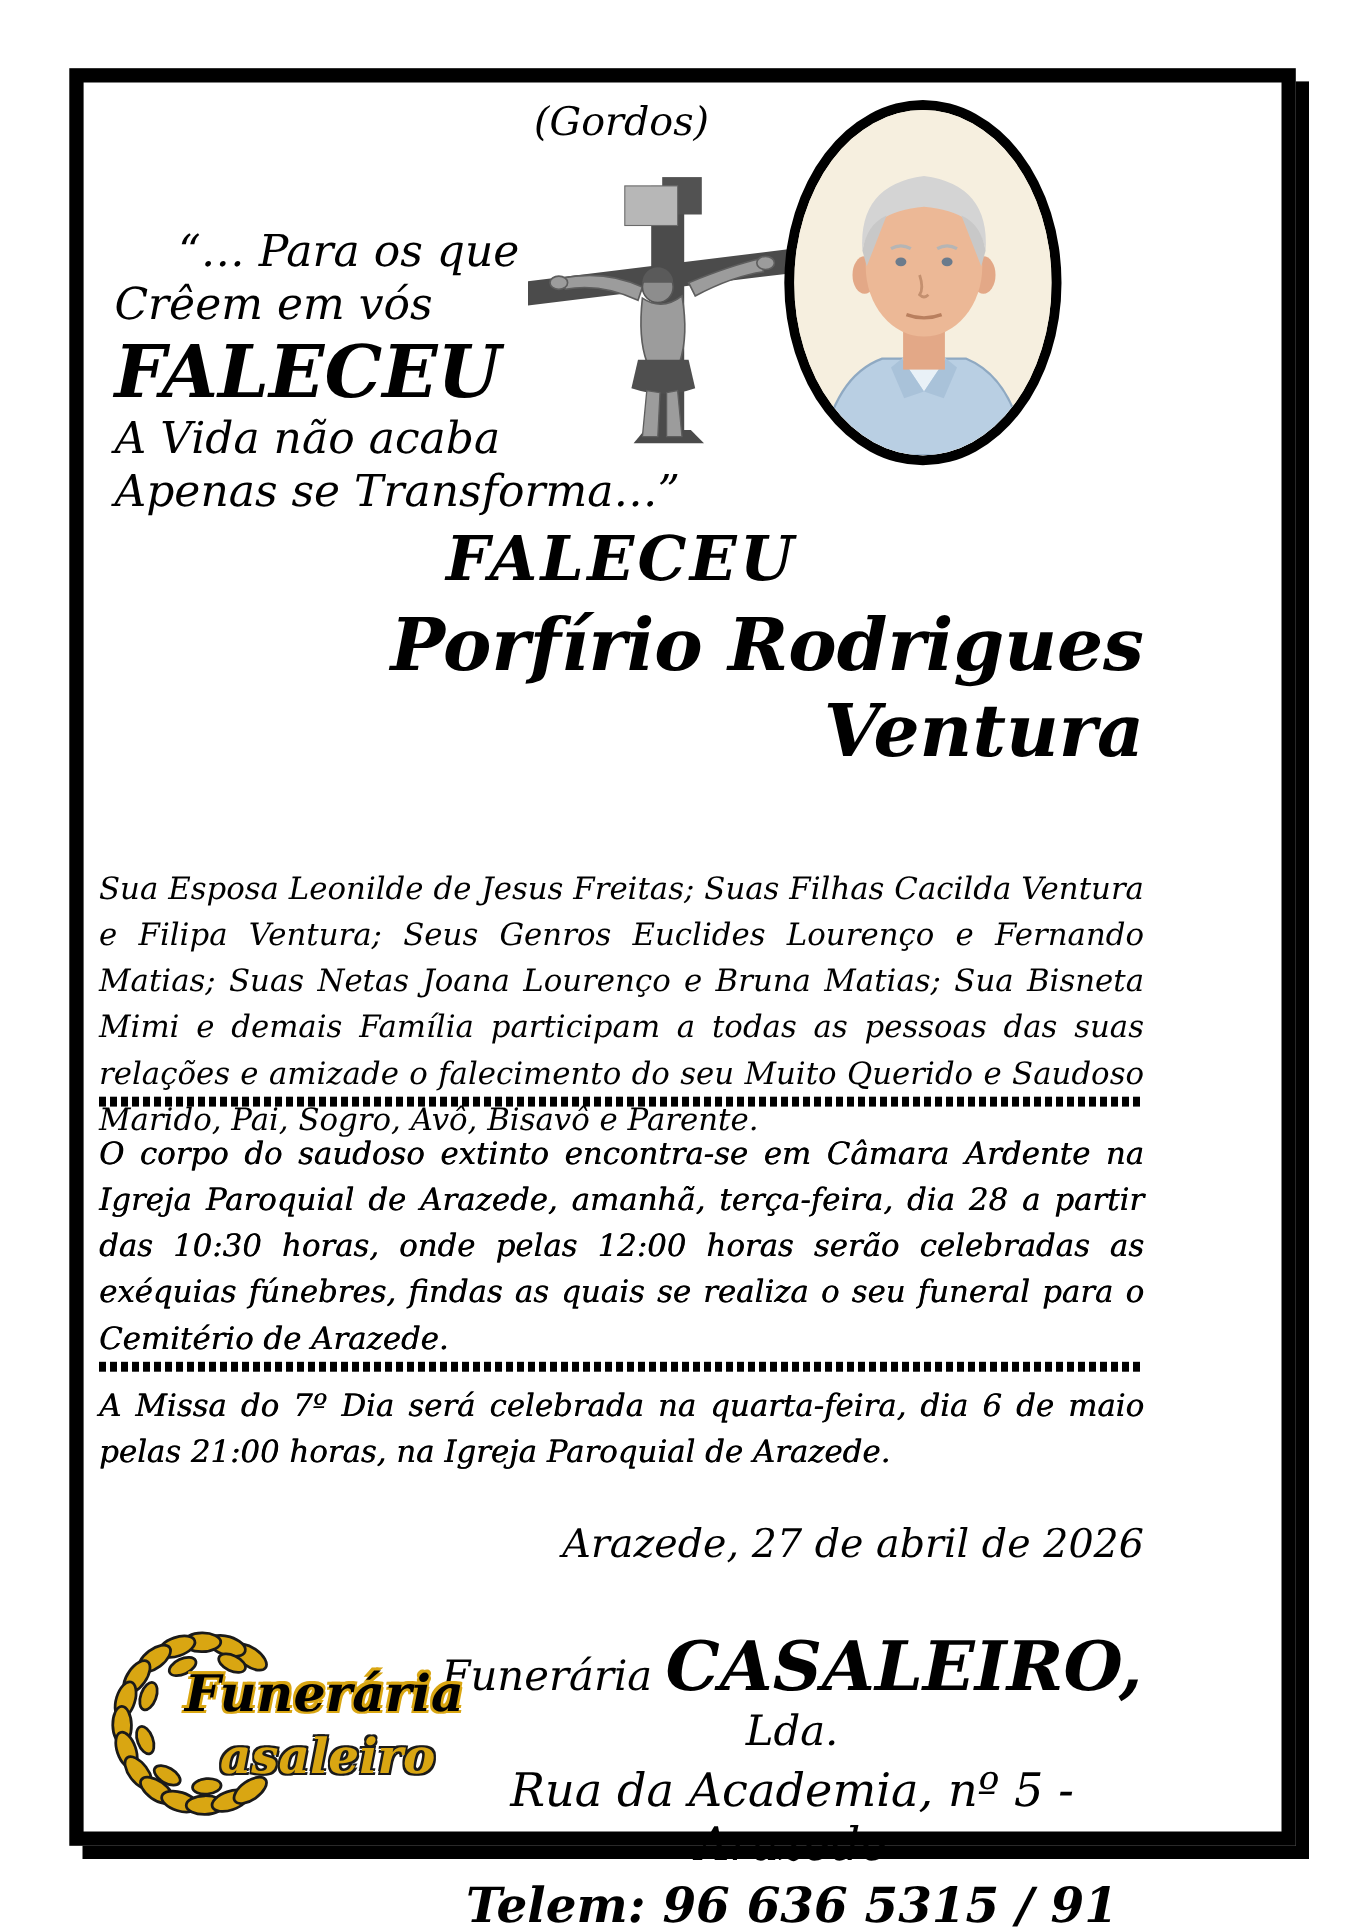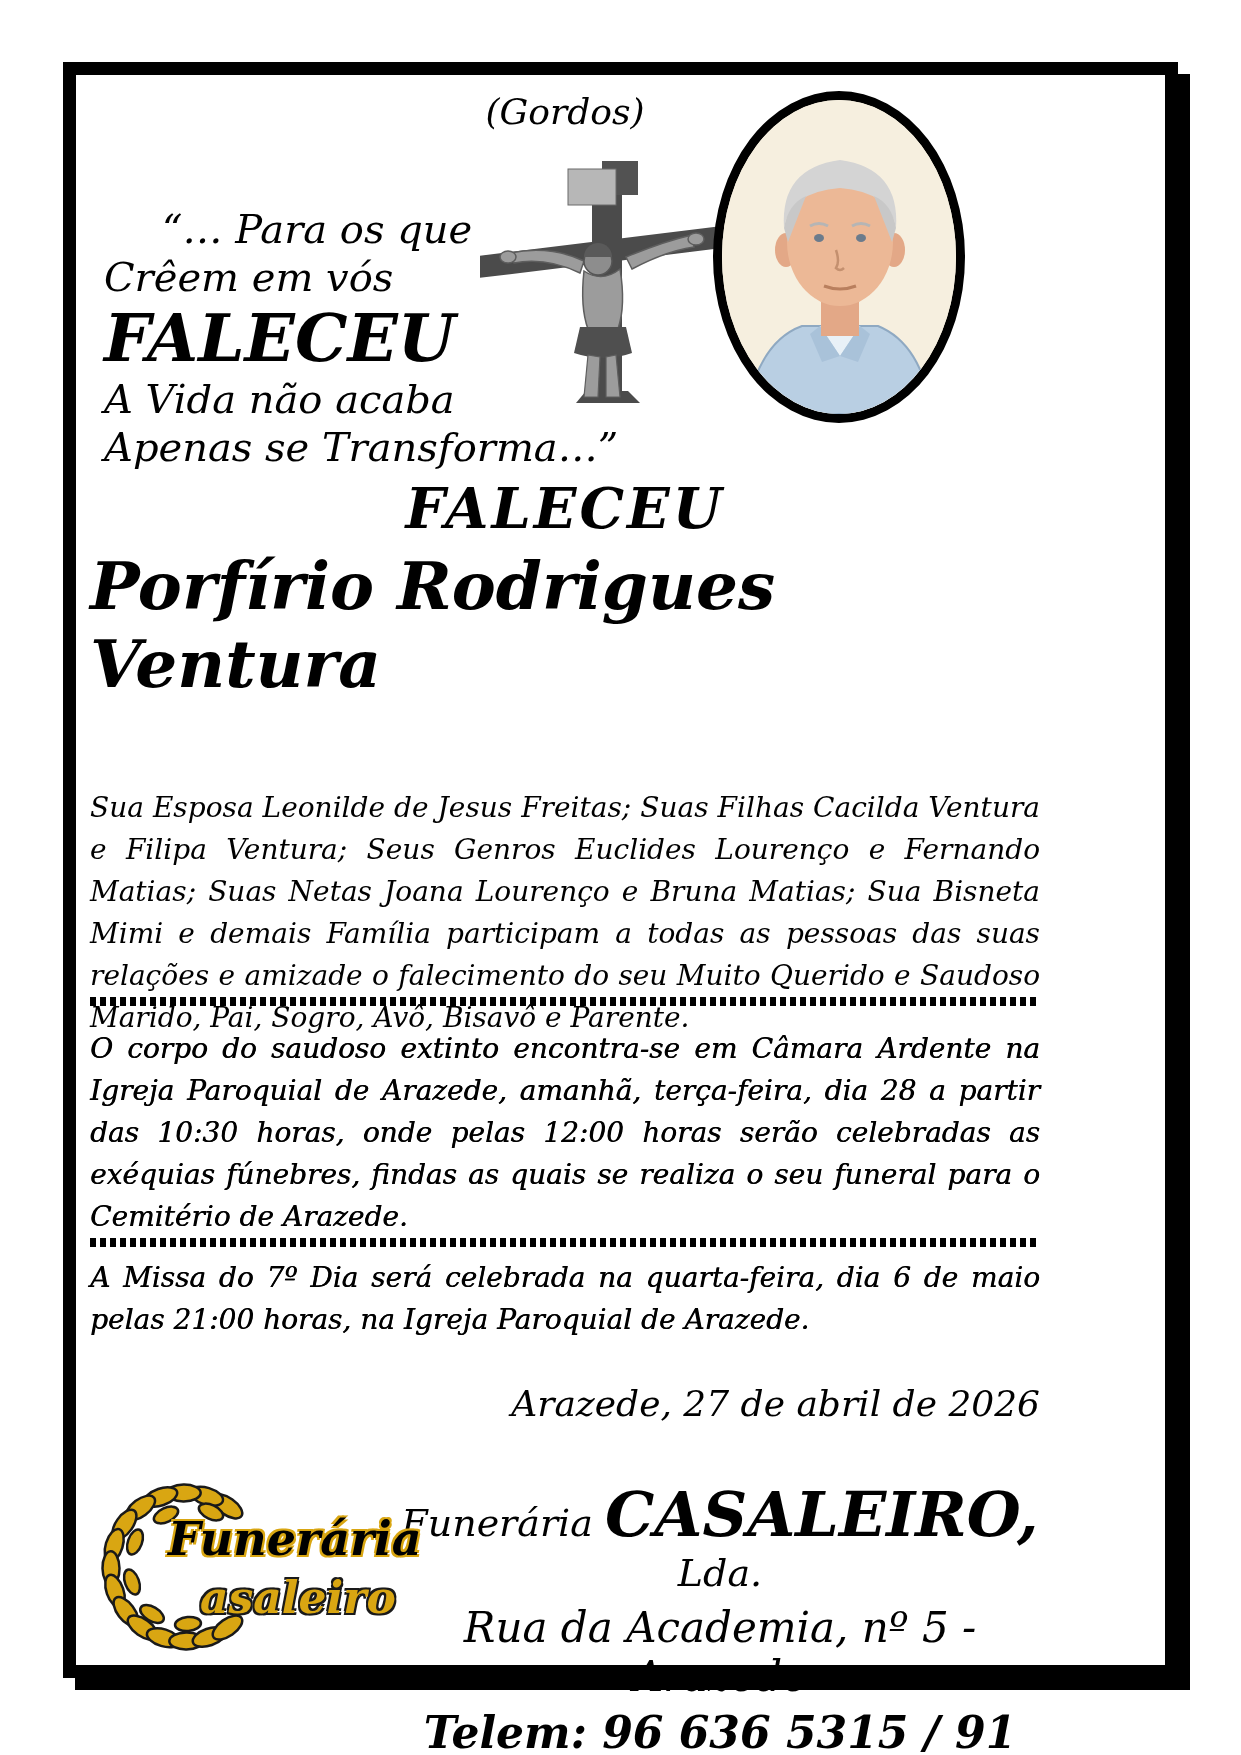--- a/index.html
+++ b/index.html
@@ -14,21 +14,21 @@
   .quote .q1{text-indent:58px;}
   .quote .senhor{font-size:66px;line-height:74px;font-weight:bold;}
   .crucifix{position:absolute;left:404px;top:82px;width:240px;height:250px;}
   .photo{position:absolute;left:637px;top:16px;width:234px;height:314px;
          border:9px solid #000;border-radius:50%;overflow:hidden;background:#f6efdf;}
   .photo svg{display:block;}
   .age{position:absolute;left:637px;top:358px;width:252px;text-align:center;
        font-size:34px;font-style:italic;}
   .faleceu{position:absolute;left:14px;top:400px;width:950px;text-align:center;
            font-size:56px;letter-spacing:3px;font-style:italic;font-weight:bold;}
-  .dname{position:absolute;left:14px;top:472px;width:950px;text-align:left;
+  .dname{position:absolute;left:14px;top:472px;width:950px;text-align:right;
          font-size:66px;font-style:italic;font-weight:bold;}
   .col{margin-left:14px;width:950px;font-style:italic;}
   .para{margin:0;text-align:justify;font-size:28px;line-height:42px;}
   .p1{height:210px;}
   .p23{text-shadow:0.4px 0 0 #000;}
   .bseg{font-weight:normal;}
   .dotline{height:9px;width:100%;
     background:repeating-linear-gradient(90deg,#000 0 6px,transparent 6px 10px);}
   .dl1{margin-top:0;}
   .dl2{margin-top:0;}

